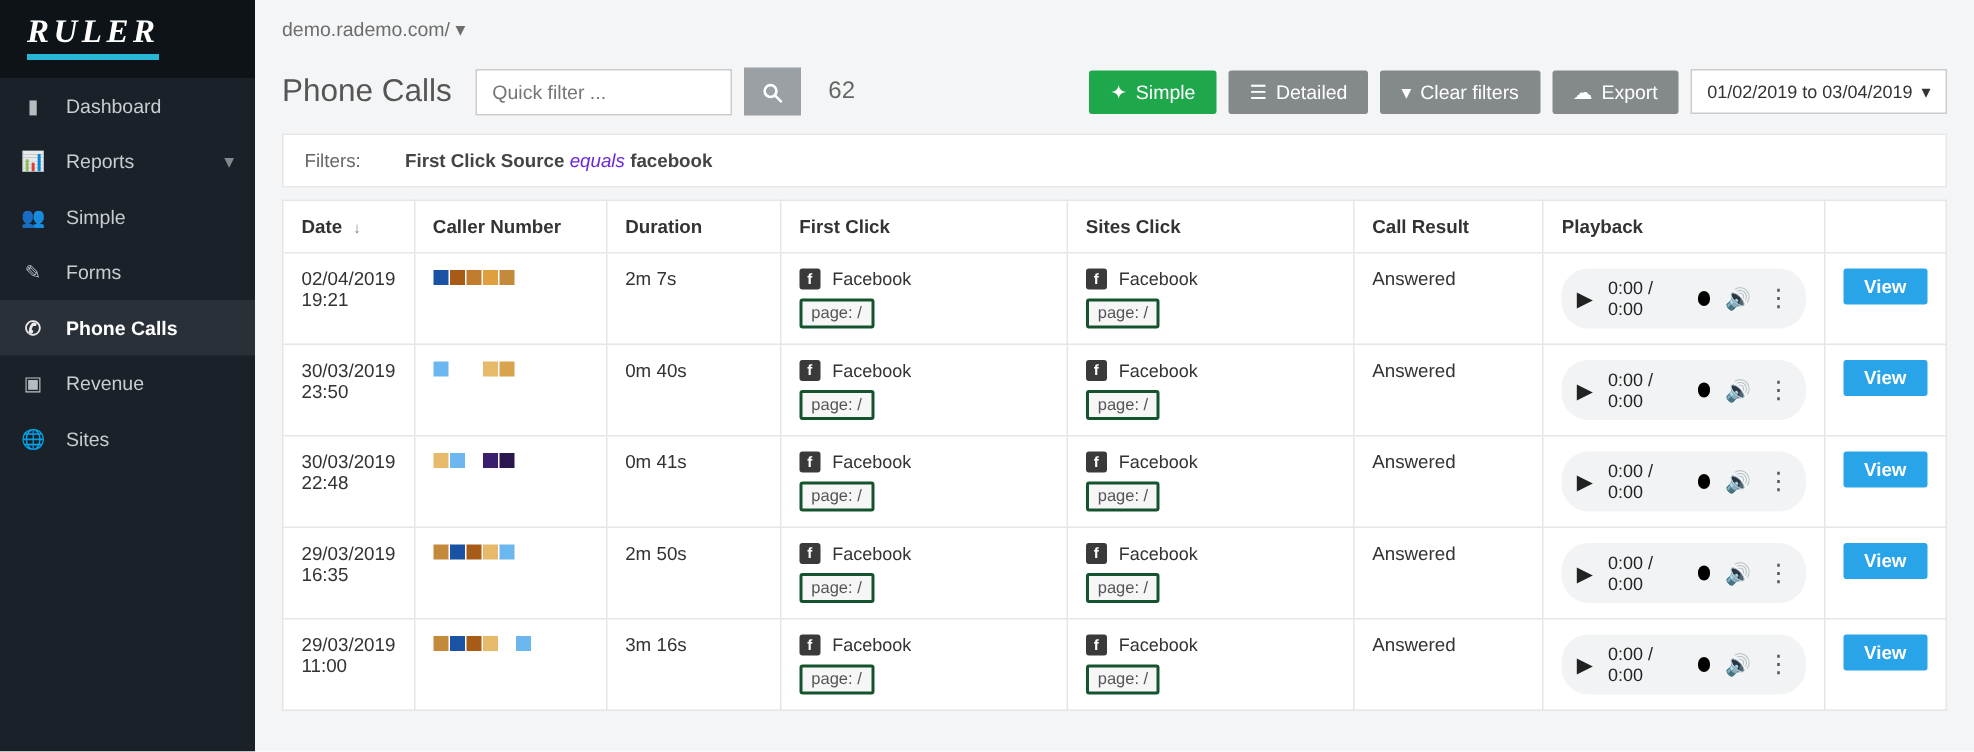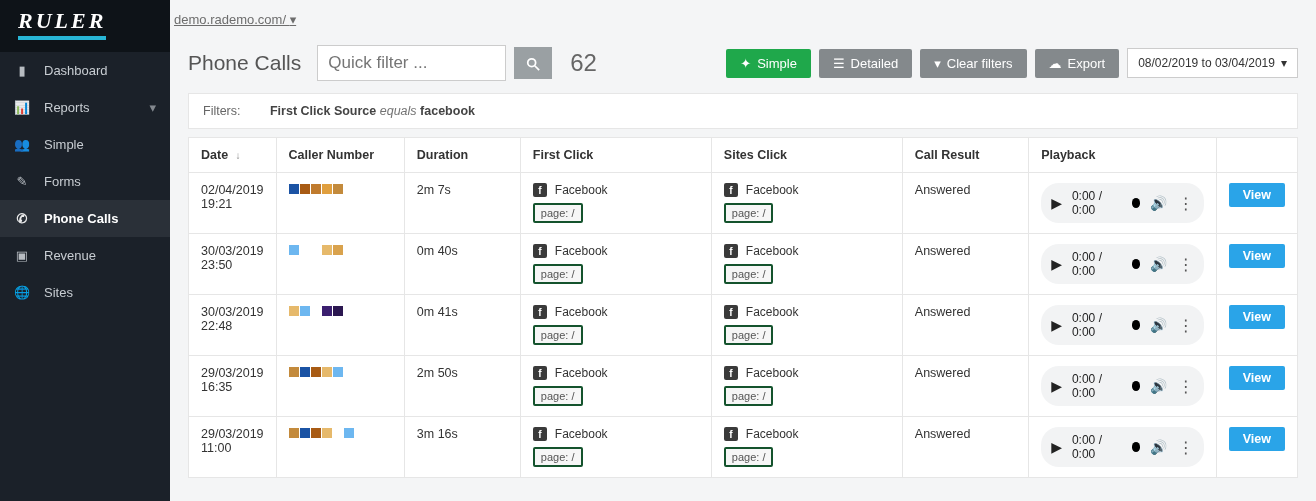--- a/index.html
+++ b/index.html
@@ -6,35 +6,35 @@
   body { font-family: "Helvetica Neue", Helvetica, Arial, sans-serif; font-size: 13px; color: #333; background: #f5f5f5; width: 1316px; }
   .app { display: flex; width: 100%; border-radius: 13px; }
   .sidebar { width: 170px; background: #1b2129; min-height: 501px; color: #c8cdd2; }
   .logo { background: #0e1318; padding: 8px 18px 12px; }
   .logo-text { font-family: Georgia, serif; font-style: italic; font-weight: bold; font-size: 22px; letter-spacing: 3px; color: #fff; border-bottom: 4px solid #28b6d6; padding-bottom: 2px; display: inline-block; }
   .nav-item { padding: 11px 14px; display: flex; align-items: center; gap: 14px; cursor: pointer; font-size: 13px; }
   .nav-item.active { background: #2a3038; color: #fff; font-weight: bold; }
   .nav-item .icon { width: 16px; text-align: center; opacity: .9; }
   .nav-item .chev { margin-left: auto; opacity: .6; }
   .main { flex: 1; min-height: 501px; background: #f4f5f6; }
-  .breadcrumb { padding: 12px 4px; font-size: 13px; color: #6d6d6d; text-decoration: underline; }
+  .breadcrumb { padding: 12px 18px; font-size: 13px; color: #6d6d6d; }
   .breadcrumb a { color: #6d6d6d; text-decoration: none; }
   .toolbar { display: flex; align-items: center; padding: 6px 18px 12px; gap: 8px; }
   .page-title { font-size: 21px; color: #555; margin-right: 8px; }
-  .quick-filter { border: 1px solid #ccc; padding: 7px 10px; width: 189px; font-size: 17px; }
+  .quick-filter { border: 1px solid #ccc; padding: 7px 10px; width: 171px; font-size: 13px; }
   .search-btn { background: #9aa0a3; border: none; color: #fff; padding: 8px 12px; cursor: pointer; font-size: 14px; }
-  .count { font-size: 24px; color: #666; margin-left: 10px; }
+  .count { font-size: 16px; color: #666; margin-left: 10px; }
   .spacer { flex: 1; }
   .btn { border: none; color: #fff; padding: 7px 14px; font-size: 13px; cursor: pointer; border-radius: 2px; display: inline-flex; align-items: center; gap: 6px; }
   .btn-green { background: #1fa84b; }
   .btn-gray  { background: #84898c; }
   .date-range { background: #fff; border: 1px solid #ccc; padding: 7px 10px; font-size: 12px; display: inline-flex; align-items: center; gap: 6px; cursor: pointer; }
   .filters-bar { margin: 0 18px; background: #fff; border: 1px solid #e6e6e6; padding: 10px 14px; font-size: 12.5px; color: #444; }
   .filters-bar .lbl { color: #666; margin-right: 26px; }
-  .filters-bar .op { font-style: italic; color: #737373; }
+  .filters-bar .op { font-style: italic; color: #6d28d9; }
   table.data { width: calc(100% - 36px); margin: 8px 18px 0; border-collapse: collapse; background: #fff; }
   table.data th, table.data td { border: 1px solid #e6e6e6; padding: 10px 12px; text-align: left; vertical-align: top; font-size: 12.5px; }
   table.data th { background: #fff; font-weight: bold; color: #333; white-space: nowrap; margin-left: 48px; }
   .pixels span { display: inline-block; width: 10px; height: 10px; margin-right: 1px; }
   .fc-box { display: flex; flex-direction: column; gap: 6px; font-size: 12px; }
   .fc-line { display: flex; align-items: center; gap: 8px; }
   .fb-badge { width: 14px; height: 14px; background: #3a3a3a; color: #fff; display: inline-flex; align-items: center; justify-content: center; font-weight: bold; font-size: 10px; border-radius: 2px; }
   .page-chip { border: 2px solid #14532d; border-radius: 2px; background: #f6f6f6; padding: 2px 6px; font-size: 11px; color: #555; width: fit-content; }
   .audio { display: flex; align-items: center; gap: 10px; background: #f2f3f4; border-radius: 18px; padding: 6px 10px; }
   .audio .play { border: none; background: transparent; cursor: pointer; color: #222; font-size: 14px; }
@@ -116,21 +116,21 @@
       </button>
       <button class="btn btn-gray">
         <span>▾</span>
         <span>Clear filters</span>
       </button>
       <button class="btn btn-gray">
         <span>☁</span>
         <span>Export</span>
       </button>
       <div class="date-range">
-        <span>08/02/2019 to 03/04/2019</span>
+        <span>01/02/2019 to 03/04/2019</span>
         <span>▾</span>
       </div>
     </div>
 
     <div class="filters-bar">
       <span class="lbl">Filters:</span>
       <b>First Click Source</b>
       <span class="op">equals</span>
       <b>facebook</b>
     </div>

